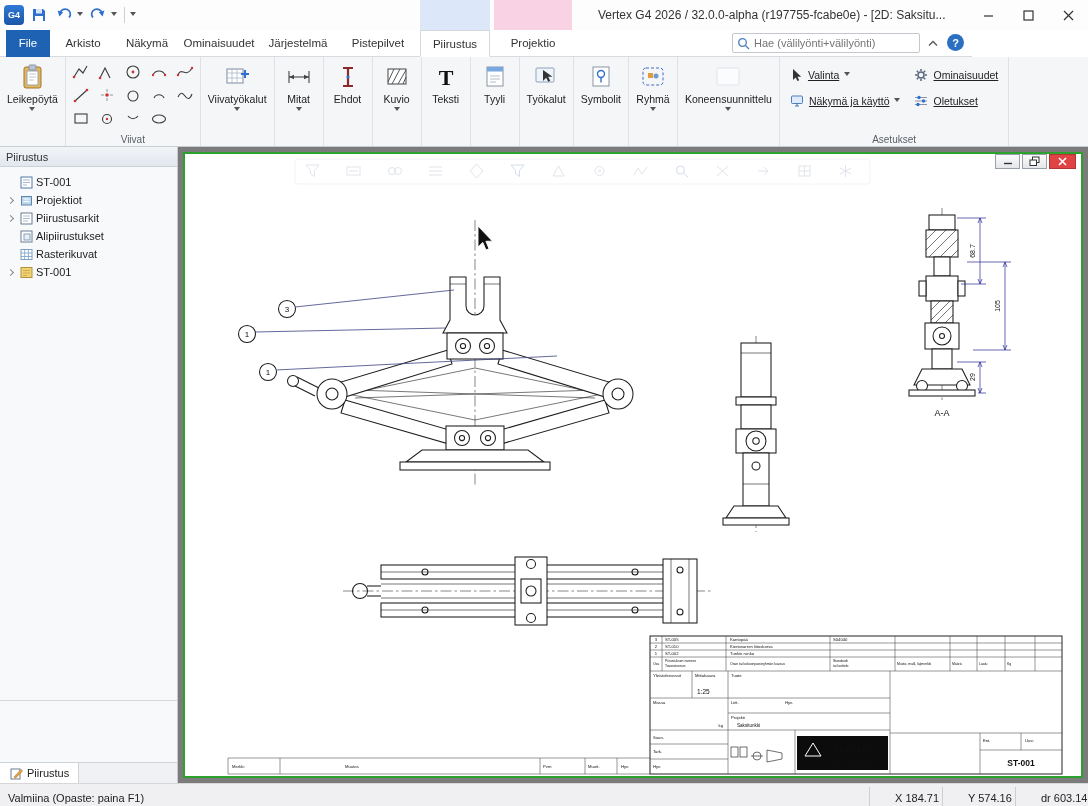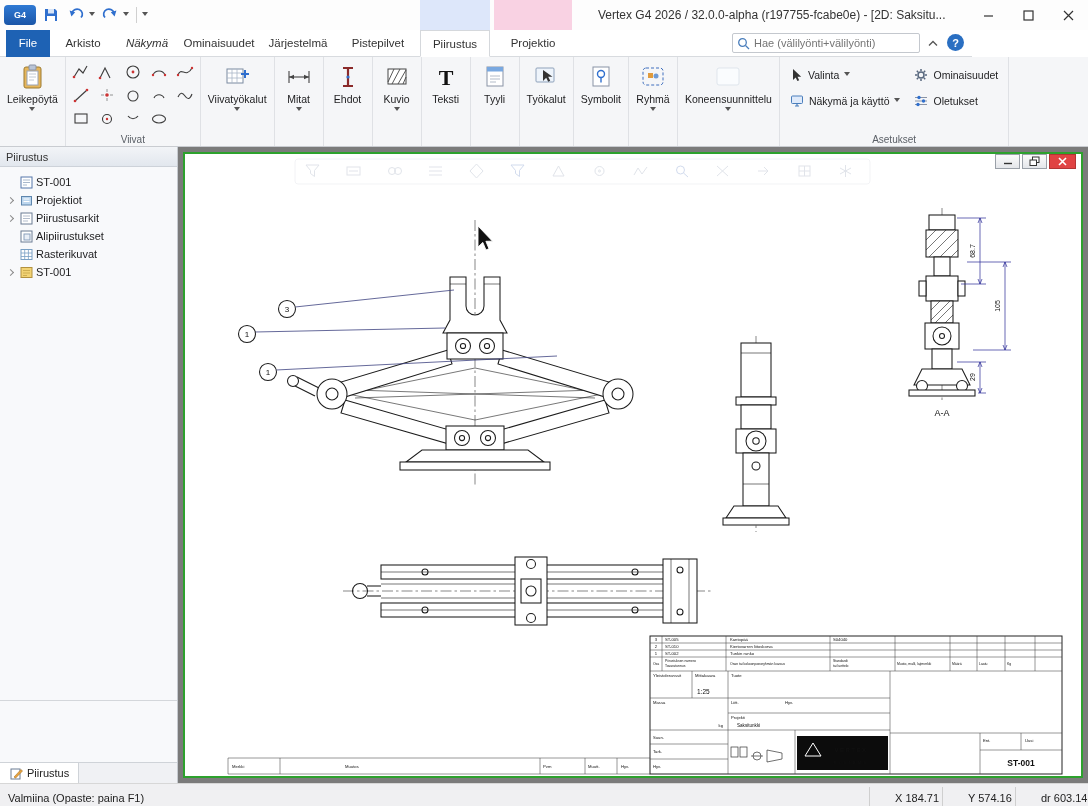--- a/index.html
+++ b/index.html
@@ -4,21 +4,21 @@
 <style>
   * { margin:0; padding:0; box-sizing:border-box; }
   html,body { width:1088px; height:806px; overflow:hidden; }
   body { font-family:"Liberation Sans", sans-serif; background:#fff; position:relative; font-size:12px; color:#222; user-select:none; }
   button { font-family:inherit; background:none; border:none; cursor:default; }
 
   
   .titlebar { position:absolute; left:0; top:0; width:1088px; height:30px; background:#fdfdfd; }
   .qat { position:absolute; left:4px; top:0; height:30px; display:flex; align-items:center; gap:5px; }
   .qat-sep { width:1px; height:16px; background:#d0d0d0; margin:0 2px; }
-  .g4badge { width:32px; height:20px; border-radius:4px; background:linear-gradient(#2f7ad4,#1b56a8); color:#fff; font-weight:bold; font-size:9px; display:flex; align-items:center; justify-content:center; }
+  .g4badge { width:20px; height:20px; border-radius:4px; background:linear-gradient(#2f7ad4,#1b56a8); color:#fff; font-weight:bold; font-size:9px; display:flex; align-items:center; justify-content:center; }
   .qbtn { width:20px; height:22px; display:flex; align-items:center; justify-content:center; }
   .caret { width:0; height:0; border:3.5px solid transparent; border-top:4px solid #555; display:inline-block; }
   .qat .caret { margin-left:-2px; }
   .ctx-strip { position:absolute; top:0; height:30px; }
   .ctx-blue { left:420px; width:70px; background:#dde7fa; }
   .ctx-pink { left:494px; width:78px; background:#f9d2e3; }
   .win-title { position:absolute; left:598px; top:0; height:30px; line-height:30px; font-size:12px; color:#333; white-space:nowrap; }
   .win-controls { position:absolute; right:0; top:0; height:30px; display:flex; }
   .wbtn { width:40px; height:30px; display:flex; align-items:center; justify-content:center; }
 
@@ -35,21 +35,21 @@
   
   .ribbon { position:absolute; left:0; top:57px; width:1088px; height:90px; background:#f5f6f8; border-bottom:1px solid #c9ccd1; display:flex; }
   .rgroup { position:relative; border-right:1px solid #dfe1e5; padding:3px 2px 15px; display:flex; justify-content:center; }
   .glabel { position:absolute; bottom:1px; left:0; right:0; text-align:center; font-size:10px; color:#5a5f66; }
   .bigbtn { display:flex; flex-direction:column; align-items:center; padding:2px 5px 0; min-width:44px; }
   .bicon { width:30px; height:30px; display:flex; align-items:center; justify-content:center; }
   .blbl { font-size:10.5px; color:#1d1d1f; margin-top:1px; white-space:nowrap; }
   .bigbtn .caret { margin-top:2px; }
   .vgrid { display:grid; grid-template-columns:repeat(5,26px); grid-auto-rows:23px; }
   .sicon { width:26px; height:23px; display:flex; align-items:center; justify-content:center; }
-  .aset-cols { display:flex; gap:14px; padding:8px 8px 0; align-items:flex-start; }
+  .aset-cols { display:flex; gap:14px; padding:8px 8px 0; align-items:flex-start;text-decoration:underline; }
   .aset-col { display:flex; flex-direction:column; gap:12px; }
   .setbtn { display:flex; align-items:center; gap:5px; font-size:10.5px; color:#1d1d1f; white-space:nowrap; }
   .rfill { flex:1; border-right:none; }
 
   
   .sidebar { position:absolute; left:0; top:147px; width:178px; height:636px; background:#f8f9fb; border-right:1px solid #c6cad0; }
   .sb-header { height:20px; line-height:20px; padding-left:6px; font-size:11px; color:#333; background:linear-gradient(#f2f4f7,#e2e7ee); border-bottom:1px solid #cdd2d9; }
   .tree { padding-top:6px; }
   .titem { display:flex; align-items:center; height:18px; padding-left:5px; gap:3px; font-size:11px; color:#1d1d1f; }
   .chevbox { width:11px; height:11px; display:flex; align-items:center; justify-content:center; }
@@ -137,21 +137,21 @@
         <svg width="11" height="11">
           <path d="M1,1 L10,10 M10,1 L1,10" stroke="#333" stroke-width="1.2"></path>
         </svg>
       </span>
   </div>
 </div>
 
 <div class="tabrow">
   <span class="tab tab-file" style="left:6px;width:44px;">File</span>
   <span class="tab" style="left:54px;width:58px;">Arkisto</span>
-  <span class="tab" style="left:116px;width:62px;font-style:italic;">Näkymä</span>
+  <span class="tab" style="left:116px;width:62px;">Näkymä</span>
   <span class="tab" style="left:182px;width:74px;">Ominaisuudet</span>
   <span class="tab" style="left:260px;width:76px;">Järjestelmä</span>
   <span class="tab" style="left:340px;width:76px;">Pistepilvet</span>
   <span class="tab tab-active" style="left:420px;width:70px;">Piirustus</span>
   <span class="tab" style="left:494px;width:78px;">Projektio</span>
   <span class="searchwrap">
     <svg width="13" height="13" viewBox="0 0 13 13">
         <circle cx="5.5" cy="5.5" r="3.8" fill="none" stroke="#4a7ebc" stroke-width="1.3"></circle>
         <line x1="8.5" y1="8.5" x2="12" y2="12" stroke="#4a7ebc" stroke-width="1.3"></line>
       </svg>

